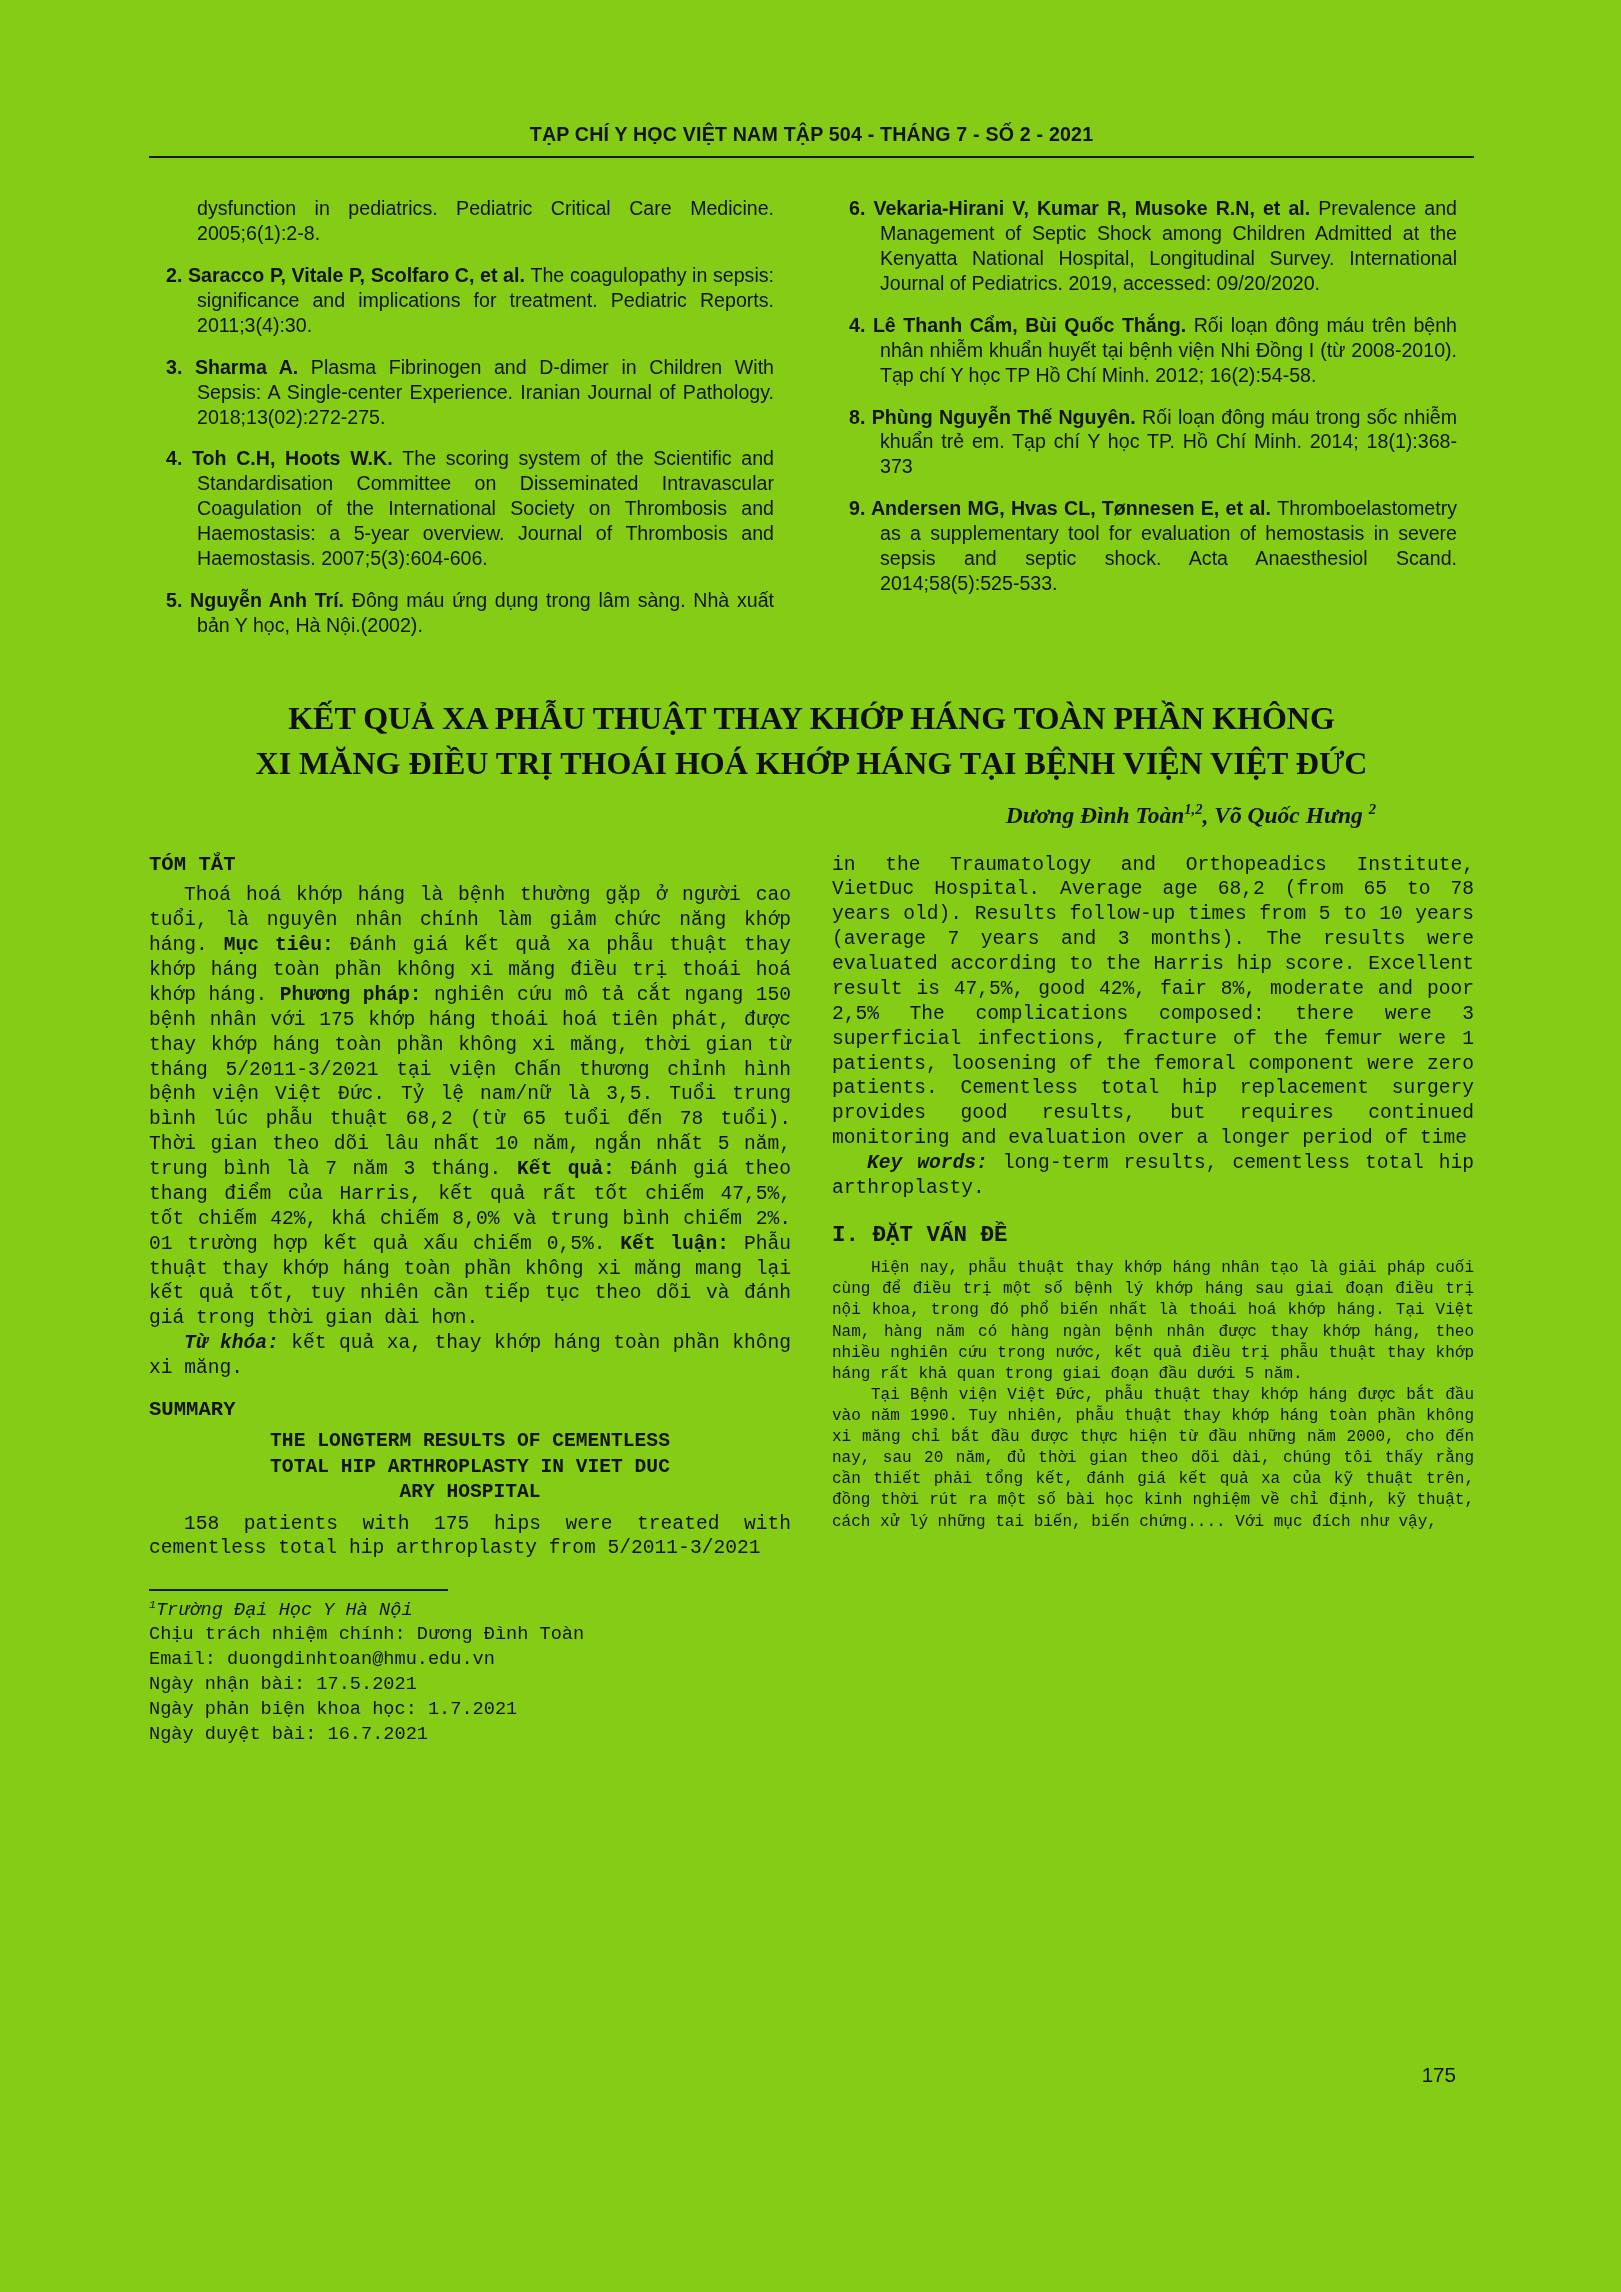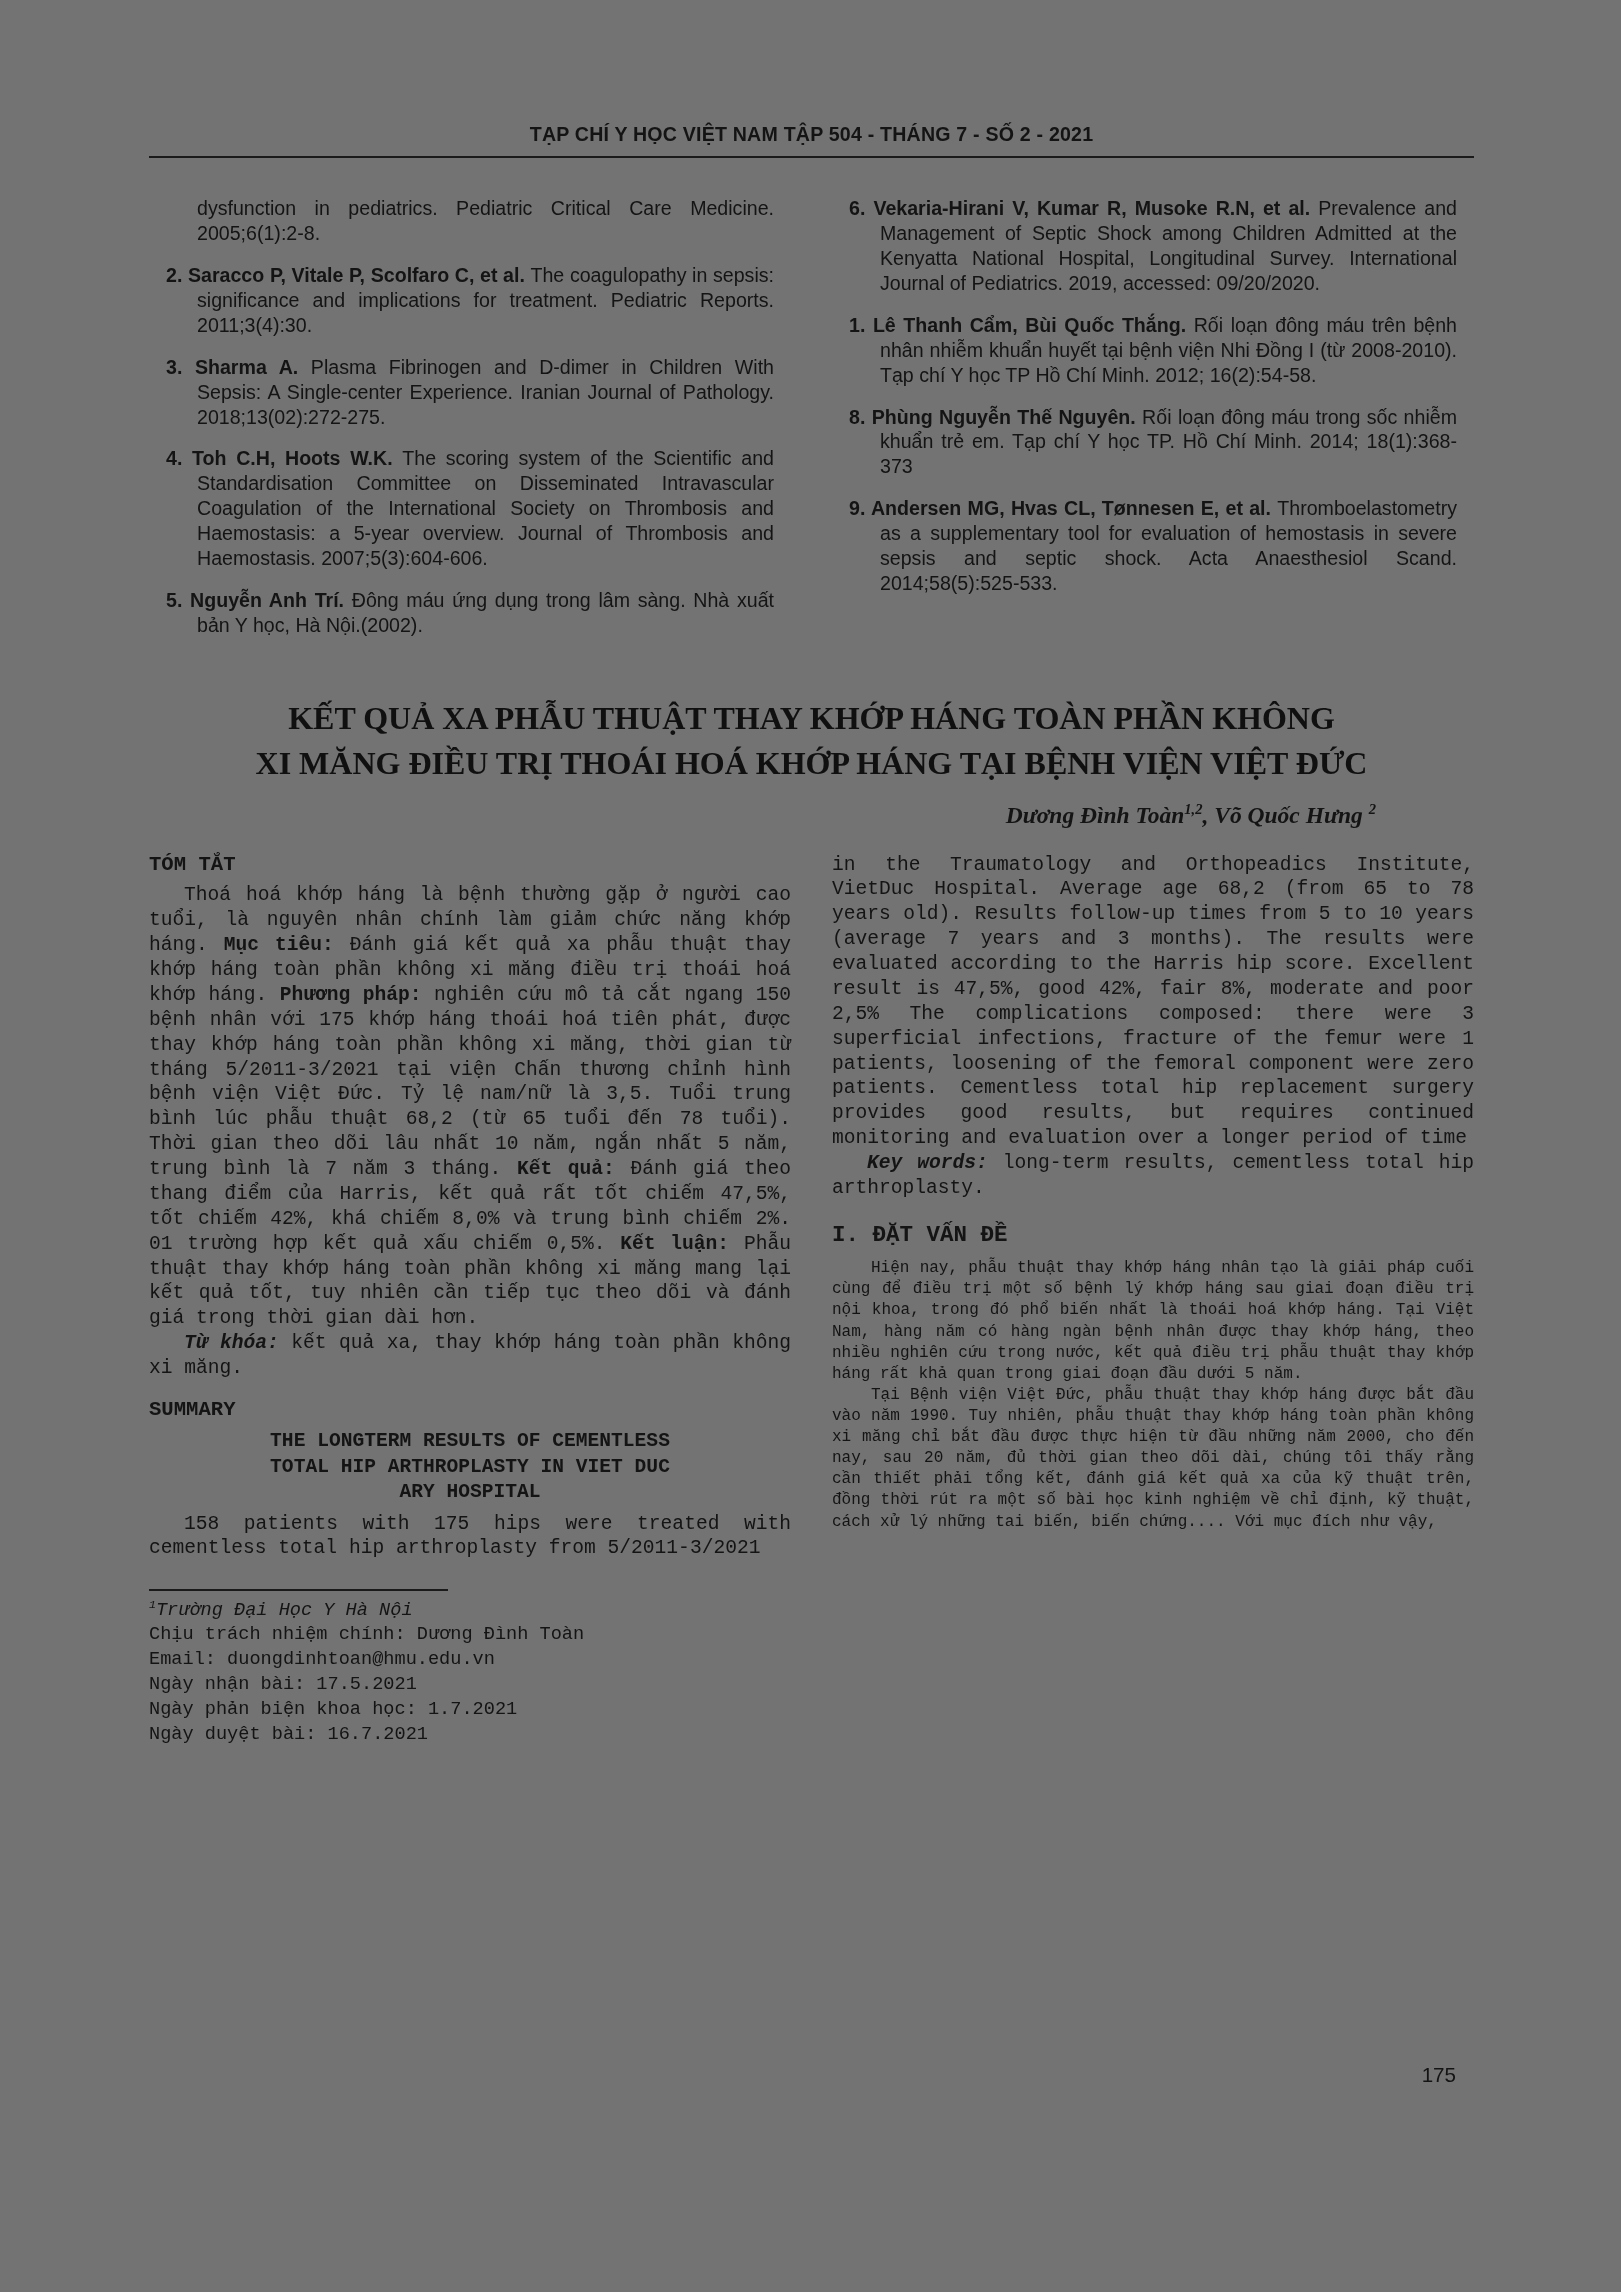--- a/index.html
+++ b/index.html
@@ -1,21 +1,21 @@
 <!DOCTYPE html>
 <html><head>
 <meta charset="utf-8">
 <style>
   * { box-sizing: border-box; }
   html, body { margin: 0; padding: 0; background: #ffffff; }
   .page {
     position: relative;
     width: 1621px;
     height: 2293px;
-    background: #737373;
+    background: #84cc16;
     color: #141414;
     font-family: "Liberation Sans", sans-serif;
     padding: 123px 147px 0 149px;
     overflow: hidden;
   }
   .header-line {
     font-size: 19.6px;
     font-weight: 700;
     text-align: center;
     letter-spacing: 0.2px;
@@ -96,21 +96,21 @@
   <div class="columns refs-section">
     <div class="col">
       <p class="ref cont"><span>dysfunction in pediatrics. Pediatric Critical Care Medicine. 2005;6(1):2-8.</span></p>
       <p class="ref"><strong>2. Saracco P, Vitale P, Scolfaro C, et al. </strong><span>The coagulopathy in sepsis: significance and implications for treatment. Pediatric Reports. 2011;3(4):30.</span></p>
       <p class="ref"><strong>3. Sharma A. </strong><span>Plasma Fibrinogen and D-dimer in Children With Sepsis: A Single-center Experience. Iranian Journal of Pathology. 2018;13(02):272-275.</span></p>
       <p class="ref"><strong>4. Toh C.H, Hoots W.K. </strong><span>The scoring system of the Scientific and Standardisation Committee on Disseminated Intravascular Coagulation of the International Society on Thrombosis and Haemostasis: a 5-year overview. Journal of Thrombosis and Haemostasis. 2007;5(3):604-606.</span></p>
       <p class="ref"><strong>5. Nguyễn Anh Trí. </strong><span>Đông máu ứng dụng trong lâm sàng. Nhà xuất bản Y học, Hà Nội.(2002).</span></p>
     </div>
     <div class="col">
       <p class="ref"><strong>6. Vekaria-Hirani V, Kumar R, Musoke R.N, et al. </strong><span>Prevalence and Management of Septic Shock among Children Admitted at the Kenyatta National Hospital, Longitudinal Survey. International Journal of Pediatrics. 2019, accessed: 09/20/2020.</span></p>
-      <p class="ref"><strong>1. Lê Thanh Cẩm, Bùi Quốc Thắng. </strong><span>Rối loạn đông máu trên bệnh nhân nhiễm khuẩn huyết tại bệnh viện Nhi Đồng I (từ 2008-2010). Tạp chí Y học TP Hồ Chí Minh. 2012; 16(2):54-58.</span></p>
+      <p class="ref"><strong>4. Lê Thanh Cẩm, Bùi Quốc Thắng. </strong><span>Rối loạn đông máu trên bệnh nhân nhiễm khuẩn huyết tại bệnh viện Nhi Đồng I (từ 2008-2010). Tạp chí Y học TP Hồ Chí Minh. 2012; 16(2):54-58.</span></p>
       <p class="ref"><strong>8. Phùng Nguyễn Thế Nguyên. </strong><span>Rối loạn đông máu trong sốc nhiễm khuẩn trẻ em. Tạp chí Y học TP. Hồ Chí Minh. 2014; 18(1):368-373</span></p>
       <p class="ref"><strong>9. Andersen MG, Hvas CL, Tønnesen E, et al. </strong><span>Thromboelastometry as a supplementary tool for evaluation of hemostasis in severe sepsis and septic shock. Acta Anaesthesiol Scand. 2014;58(5):525-533.</span></p>
     </div>
   </div>
 
   <div class="title-block">
     <div>KẾT QUẢ XA PHẪU THUẬT THAY KHỚP HÁNG TOÀN PHẦN KHÔNG</div>
     <div>XI MĂNG ĐIỀU TRỊ THOÁI HOÁ KHỚP HÁNG TẠI BỆNH VIỆN VIỆT ĐỨC</div>
   </div>
 

